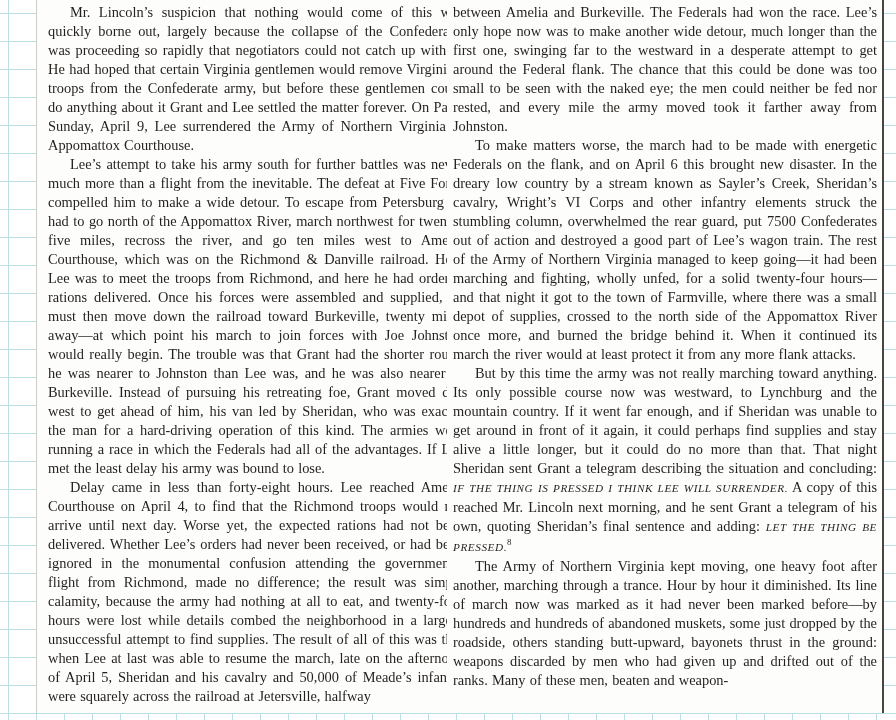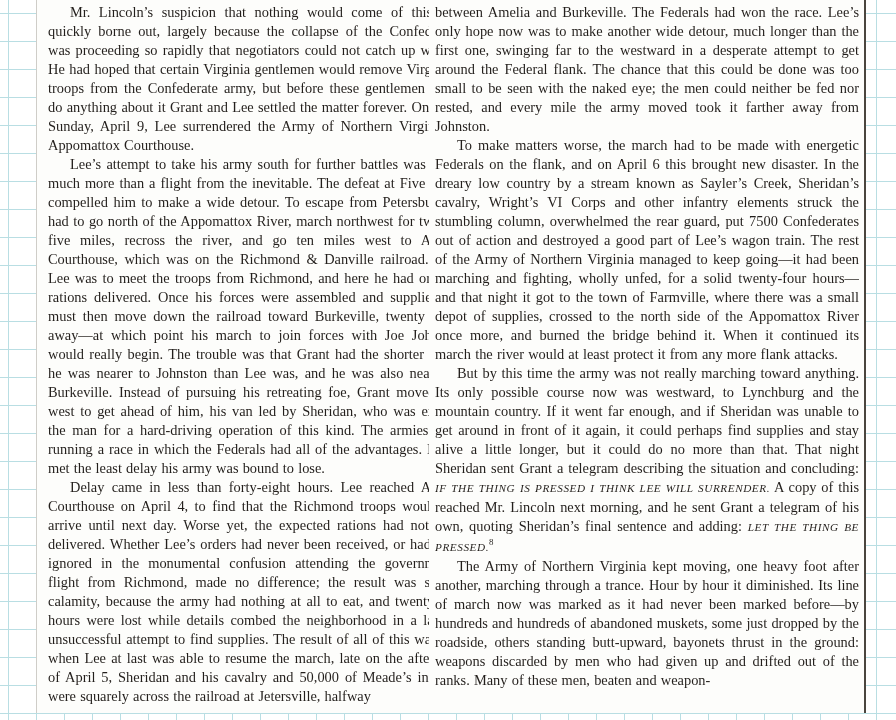--- a/index.html
+++ b/index.html
@@ -38,21 +38,21 @@
   }
   .column-left {
     left: 4px;
     width: 438px;
     border-left: 1px solid rgba(120, 115, 105, 0.35);
     border-right: 2px solid var(--divider);
     padding: 3px 9px 0 11px;
     margin-left: 32px;
   }
   .column-right {
-    left: 429px;
+    left: 447px;
     width: 437px;
     border-right: 2px solid var(--divider);
     padding: 3px 5px 0 6px;
   }
   .column p {
     margin: 0;
     font-size: 14.4px;
     line-height: 19px;
     text-align: justify;
     text-justify: inter-word;

